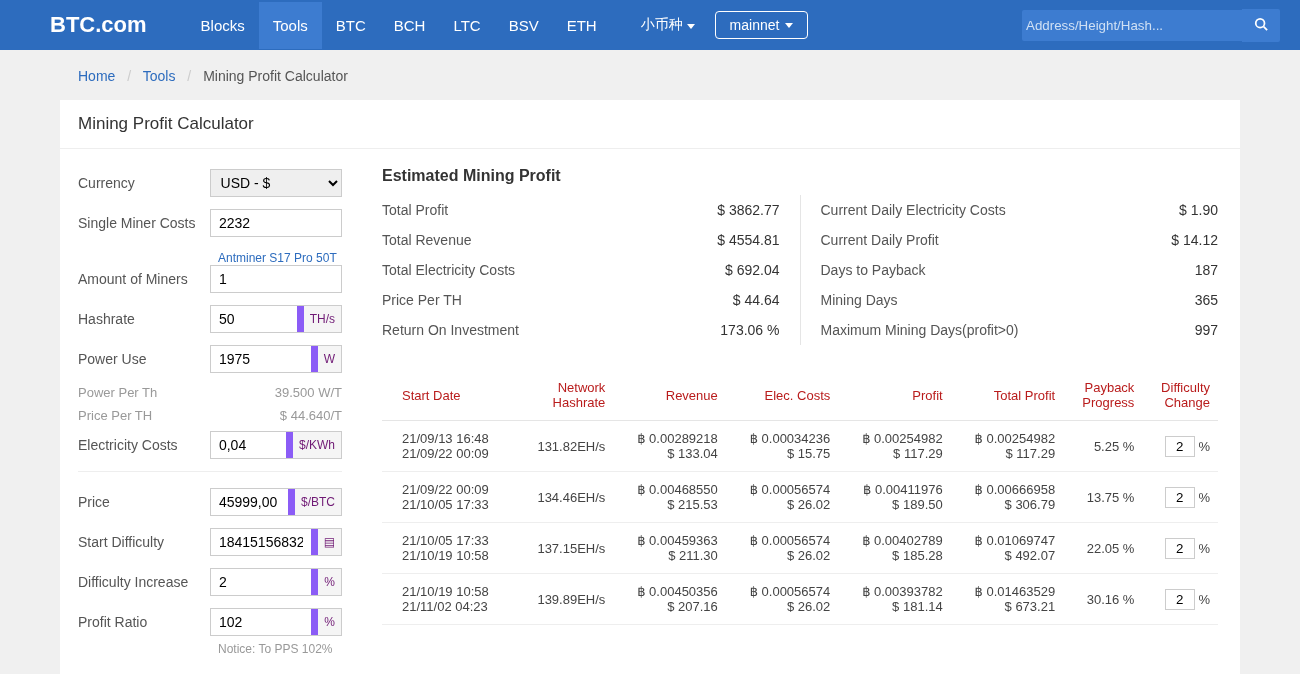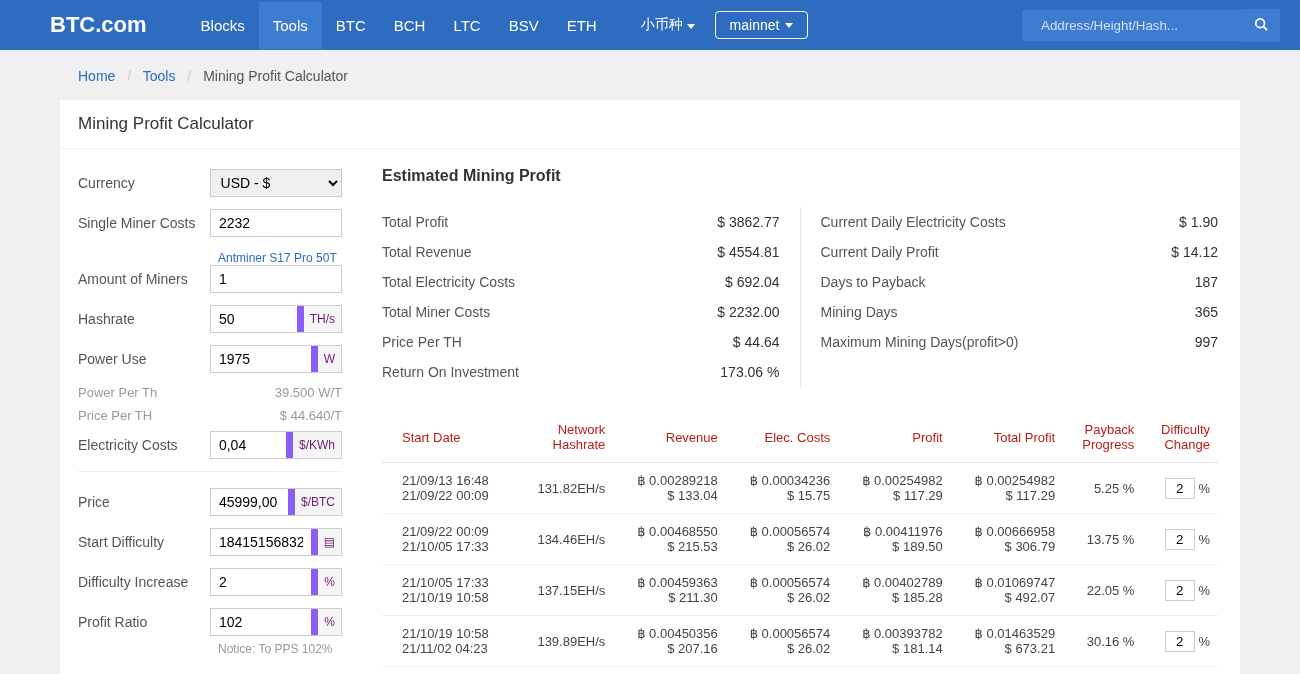--- a/index.html
+++ b/index.html
@@ -7,21 +7,21 @@
 .header { background: #2d6cbe; height: 50px; display: flex; align-items: center; padding: 0 20px; }
 .logo { color: #fff; font-weight: bold; font-size: 22px; margin-right: 40px; margin-left: 30px; }
 .nav { display: flex; gap: 0; }
 .nav-item { color: #fff; padding: 15px 14px; cursor: pointer; font-size: 15px; }
 .nav-item.active { background: #3d7cd0; }
 .nav-sep { flex-grow: 0; width: 20px; }
 .sm-text { color: #fff; padding: 15px 10px; cursor: pointer; font-size: 14px; }
 .dropdown-btn { border: 1px solid #fff; border-radius: 4px; padding: 5px 14px; margin: 0 10px; color: #fff; cursor: pointer; display: flex; align-items: center; gap: 6px; }
 .caret { width: 0; height: 0; border-left: 4px solid transparent; border-right: 4px solid transparent; border-top: 5px solid #fff; }
 .spacer { flex: 1; }
-.search-box { background: #3d7cd0; border: none; padding: 8px 19px; color: #fff; width: 220px; border-radius: 2px 0 0 2px; }
+.search-box { background: #3d7cd0; border: none; padding: 8px 4px; color: #fff; width: 220px; border-radius: 2px 0 0 2px; }
 .search-box::placeholder { color: #cfe0f4; }
 .search-btn { background: #3d7cd0; border: none; color: #fff; padding: 8px 12px; cursor: pointer; border-radius: 0 2px 2px 0; }
 .container { max-width: 1180px; margin: 0 auto; }
 .breadcrumb { padding: 18px 0 16px 18px; font-size: 14px; }
 .breadcrumb a { color: #2d6cbe; text-decoration: none; }
 .breadcrumb .sep { color: #ccc; margin: 0 8px; }
 .breadcrumb .current { color: #555; }
 .card { background: #fff; }
 .title-bar { padding: 14px 18px; font-size: 17px; color: #333; border-bottom: 1px solid #eee; }
 .content { display: flex; }
@@ -31,21 +31,21 @@
 .form-row .lbl { width: 140px; color: #555; }
 .form-row select, .form-row .inp-group { width: 140px; }
 .form-row select { border: 1px solid #ccc; padding: 4px 6px; font-size: 14px; height: 28px; background:#efefef; }
 .inp-group { display: flex; border: 1px solid #ccc; height: 28px; }
 .inp-group input { border: none; padding: 4px 8px; flex: 1; width: 50px; font-size: 14px; outline: none; }
 .inp-group .suffix { background: #f5f5f5; border-left: 7px solid #8b5cf6; padding: 4px 6px; font-size: 12px; color: #701a75; display: flex; align-items: center; white-space: nowrap; }
 .link-small { color: #2d6cbe; font-size: 12px; text-decoration: none; margin-left: 0; display: inline-block; margin-top: -6px; padding-left: 140px; }
 .readonly-row { display: flex; justify-content: space-between; font-size: 13px; color: #999; margin-bottom: 8px; }
 .group-sep { border: none; border-top: 1px solid #eee; margin: 10px 0 16px; }
 .notice { font-size: 12px; color: #999; padding-left: 140px; margin-top: -6px; margin-bottom: 10px; }
-.est-title { font-weight: bold; font-size: 16px; margin-bottom: 22px; }
+.est-title { font-weight: bold; font-size: 16px; margin-bottom: 10px; }
 .est-cols { display: flex; gap: 0; }
 .est-col { flex: 1; }
 .est-col:first-child { border-right: 1px solid #e5e5e5; padding-right: 20px; }
 .est-col:last-child { padding-left: 20px; }
 .est-row { display: flex; justify-content: space-between; padding: 7px 0; font-size: 14px; color: #555; }
 .est-row .v { color: #333; }
 .tbl { width: 100%; border-collapse: collapse; margin-top: 25px; font-size: 13px; }
 .tbl th { text-align: right; font-weight: normal; color: #b91c1c; padding: 10px 8px; border-bottom: 1px solid #e5e5e5; white-space: nowrap; }
 .tbl th:first-child { text-align: left; padding-left: 20px;}
 .tbl td { text-align: right; padding: 10px 8px; border-bottom: 1px solid #eee; color: #444; }
@@ -201,24 +201,20 @@
               </div>
               <div class="est-row">
                 <span>Total Revenue</span>
                 <span class="v">$ 4554.81</span>
               </div>
               <div class="est-row">
                 <span>Total Electricity Costs</span>
                 <span class="v">$ 692.04</span>
               </div>
               <div class="est-row">
-                <span>Total Miner Costs</span>
-                <span class="v">$ 2232.00</span>
-              </div>
-              <div class="est-row">
                 <span>Price Per TH</span>
                 <span class="v">$ 44.64</span>
               </div>
               <div class="est-row">
                 <span>Return On Investment</span>
                 <span class="v">173.06 %</span>
               </div>
             </div>
           <div class="est-col" id="est-right">
               <div class="est-row">

